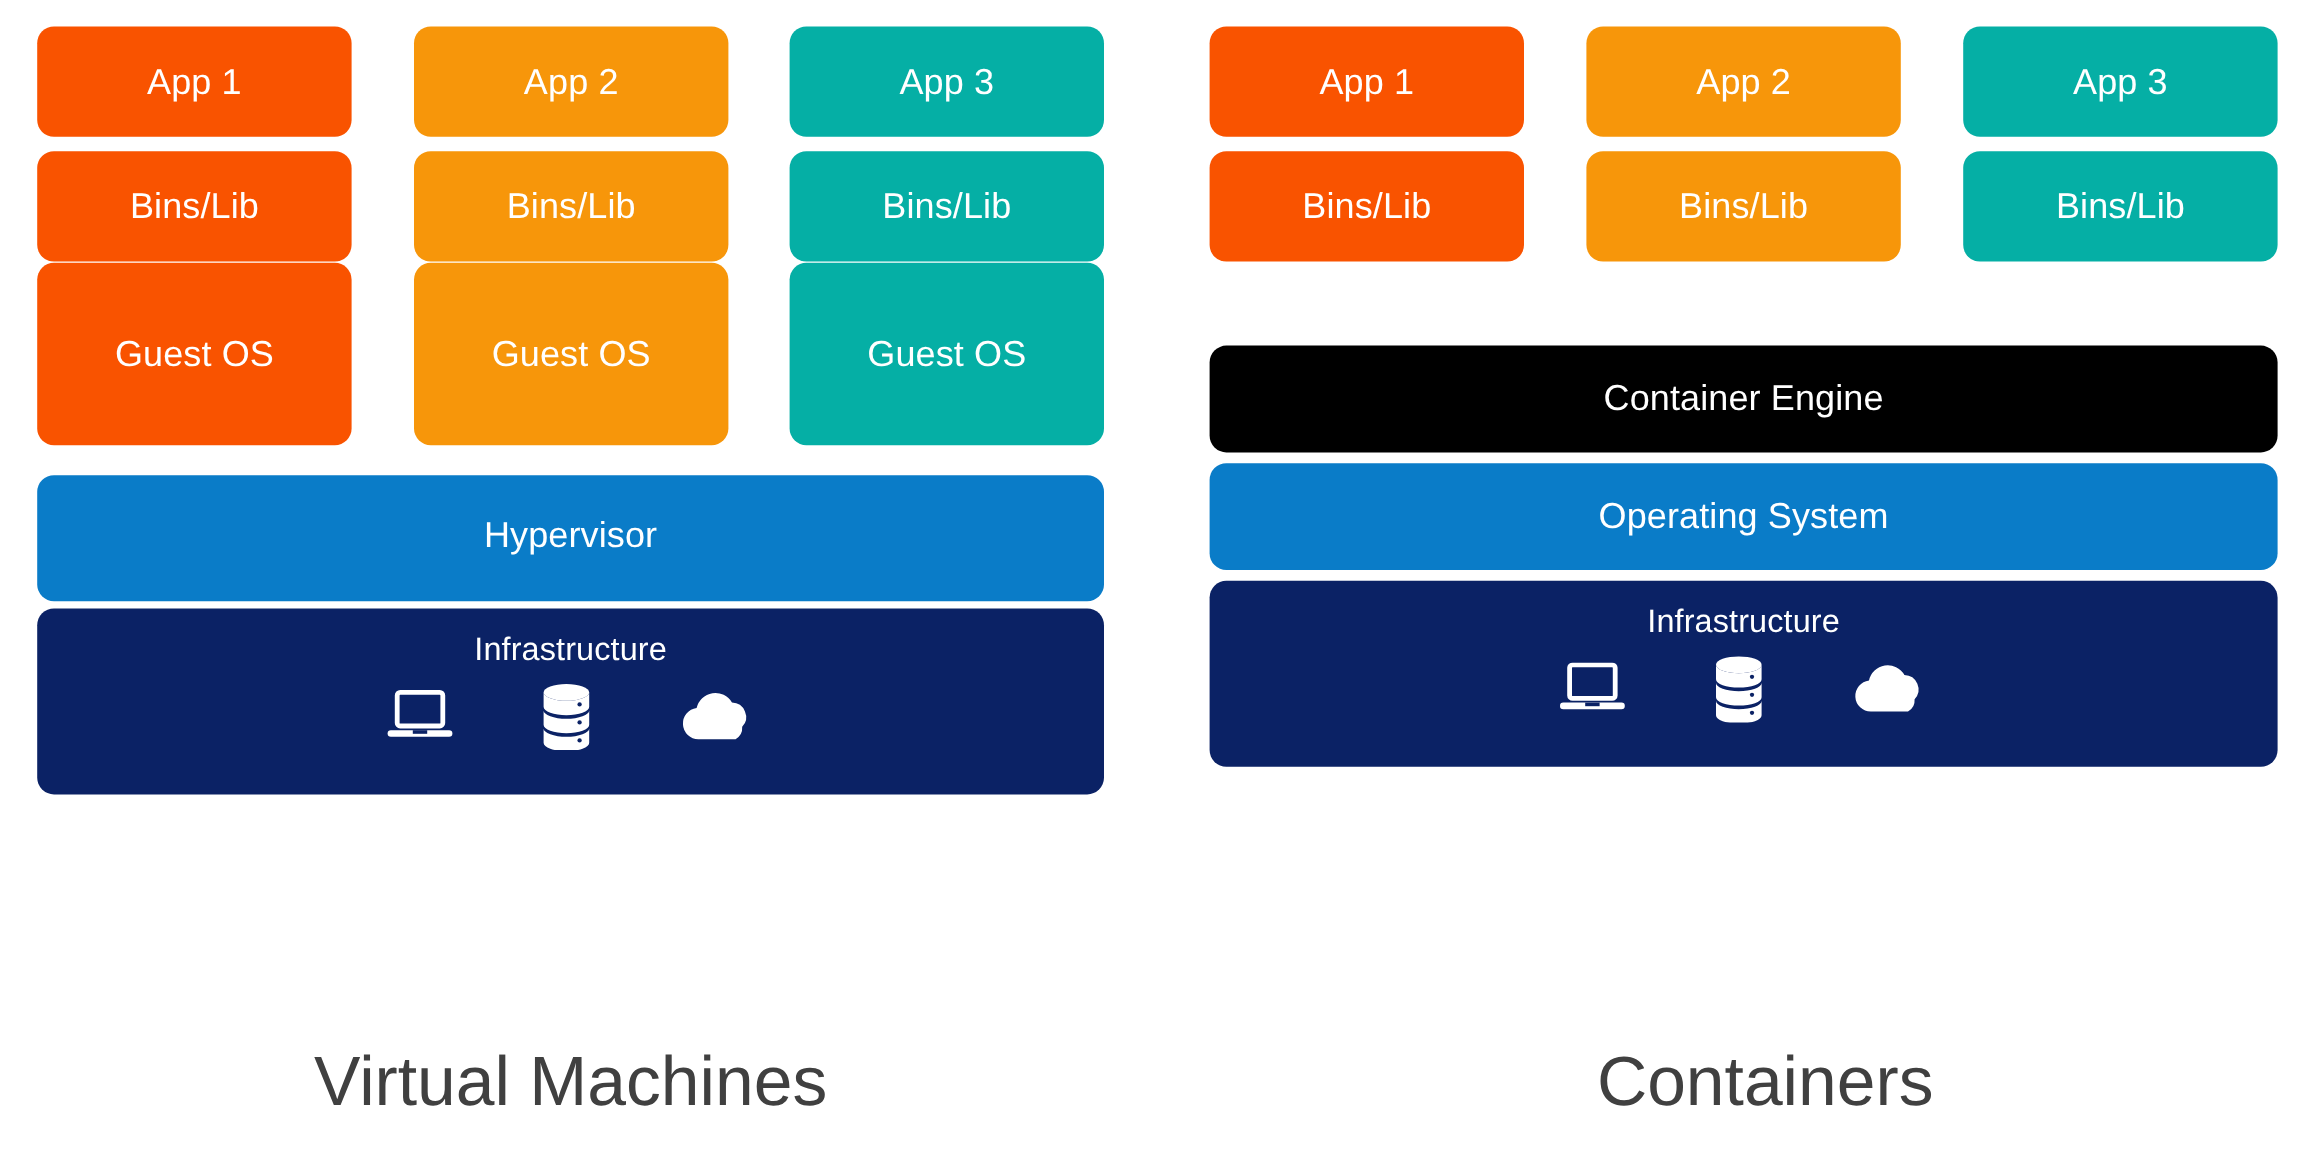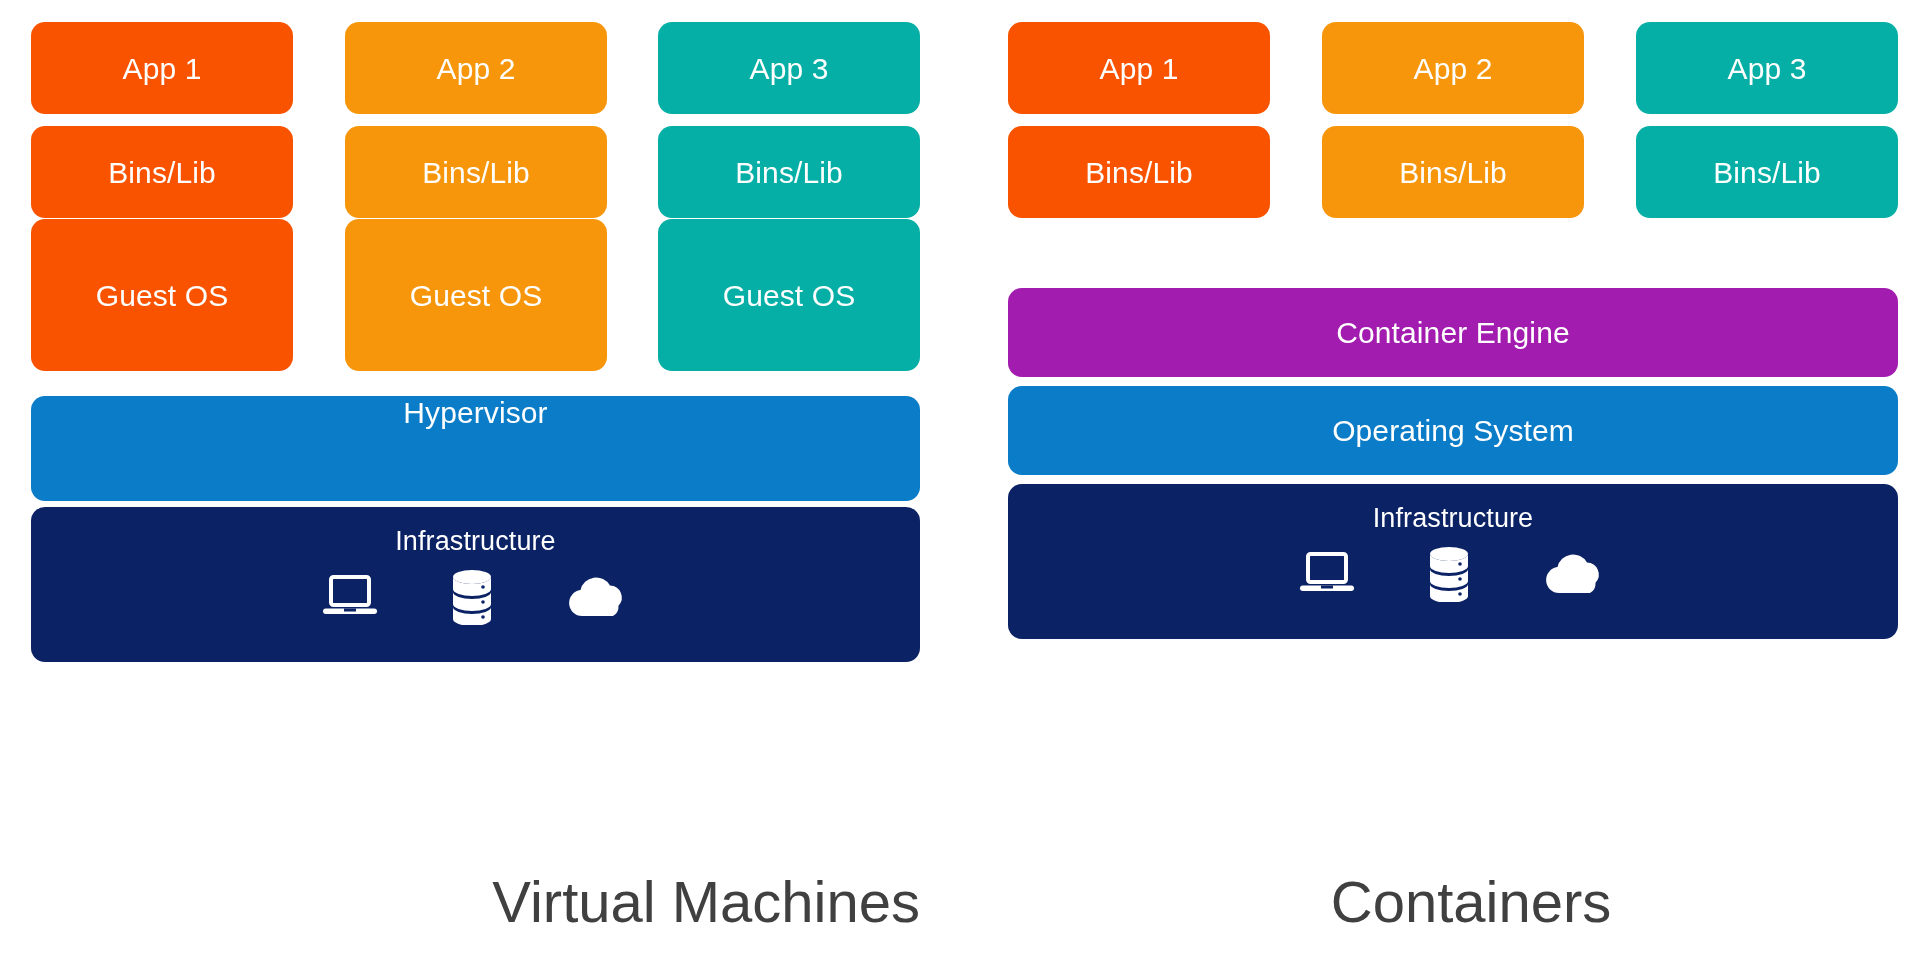--- a/index.html
+++ b/index.html
@@ -38,38 +38,39 @@
 
   .row-app     { top: 22px;  height: 92px;  font-size: 30px; }
   .row-bins    { top: 126px; height: 92px;  font-size: 30px; }
   .row-guestos { top: 219px; height: 152px; font-size: 30px; }
 
   .vm-hypervisor {
     left: 31px; top: 396px; width: 889px; height: 105px;
     background: #0a7cc8;
     font-size: 30px;
     align-items: flex-start;
+    padding-top: 34px;
   }
   .vm-infra {
     left: 31px; top: 507px; width: 889px; height: 155px;
     background: #0b2265;
     display: block;
   }
 
   
   .ct-col1 { left: 1008px; width: 262px; }
   .ct-col2 { left: 1322px; width: 262px; }
   .ct-col3 { left: 1636px; width: 262px; }
 
   .ct-row-app  { top: 22px;  height: 92px;  font-size: 30px; }
   .ct-row-bins { top: 126px; height: 92px;  font-size: 30px; }
 
   .ct-engine {
     left: 1008px; top: 288px; width: 890px; height: 89px;
-    background: #a21caf;
+    background: #000000;
     font-size: 30px;
   }
   .ct-os {
     left: 1008px; top: 386px; width: 890px; height: 89px;
     background: #0a7cc8;
     font-size: 30px;
   }
   .ct-infra {
     left: 1008px; top: 484px; width: 890px; height: 155px;
     background: #0b2265;
@@ -96,21 +97,21 @@
   
   .caption {
     position: absolute;
     color: #404040;
     font-size: 58px;
     font-weight: 400;
     text-align: center;
     white-space: nowrap;
     user-select: none;
   }
-  .cap-left  { left: 31px;   top: 868px; width: 889px; text-align: right; }
+  .cap-left  { left: 31px;   top: 868px; width: 889px; }
   .cap-right { left: 1026px; top: 868px; width: 890px; }
 </style>
 </head>
 <body>
 
 <div id="stage">
 
   <div class="box vm-col1 row-app" style="background: rgb(249, 83, 0);">App 1</div>
   <div class="box vm-col2 row-app" style="background: rgb(247, 150, 10);">App 2</div>
   <div class="box vm-col3 row-app" style="background: rgb(5, 175, 165);">App 3</div>

